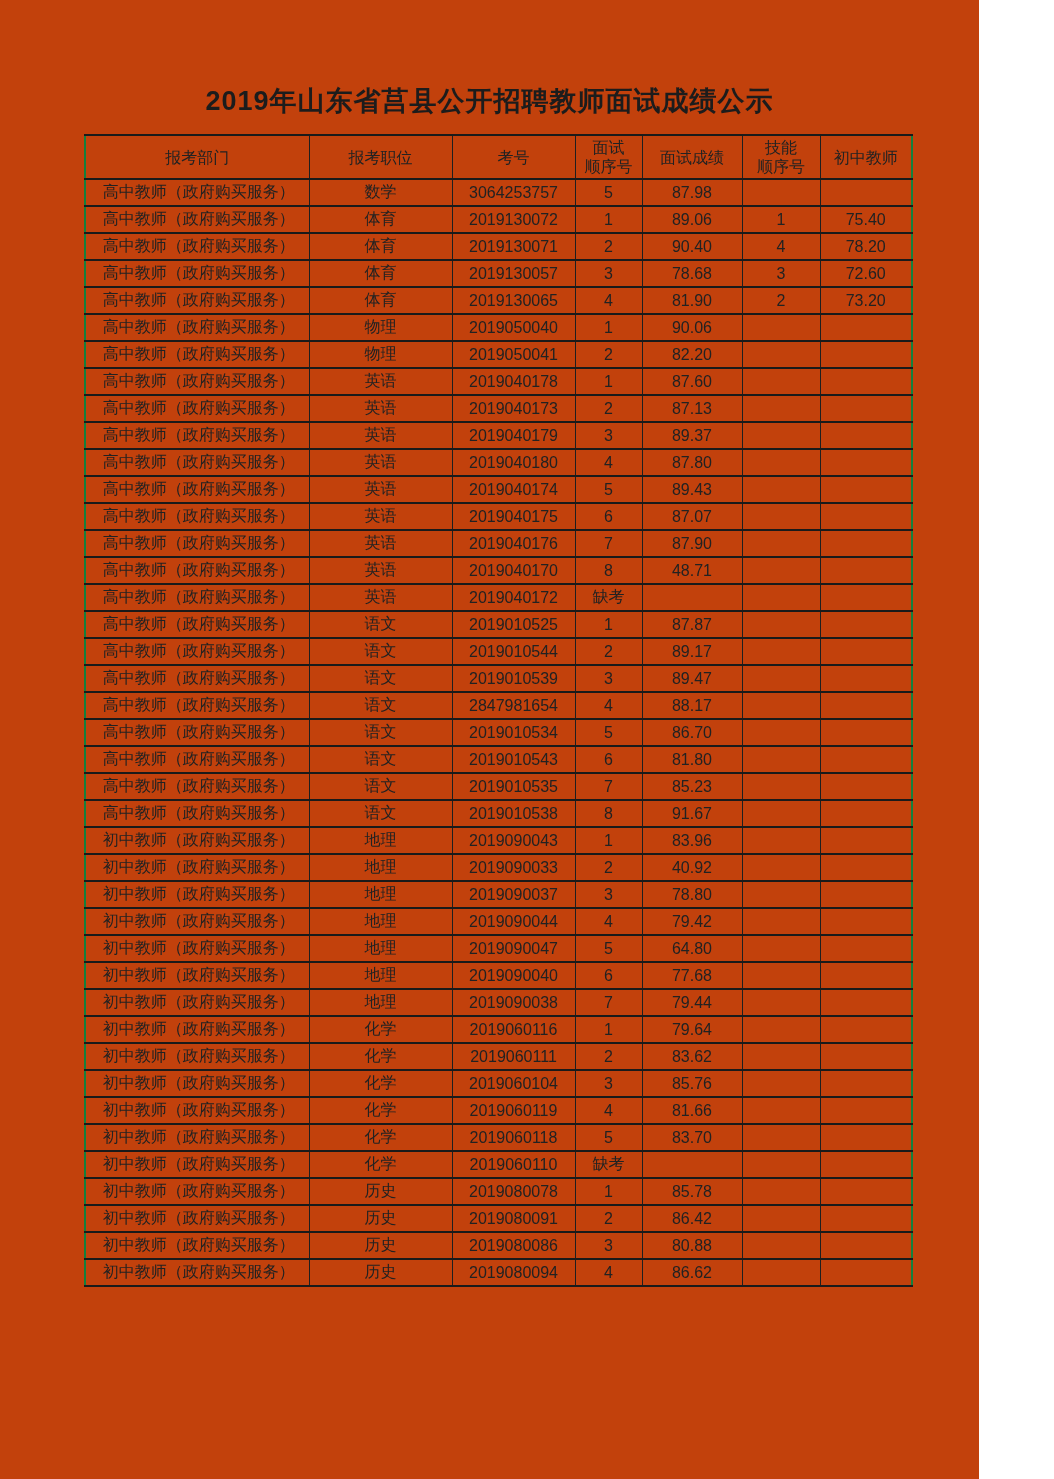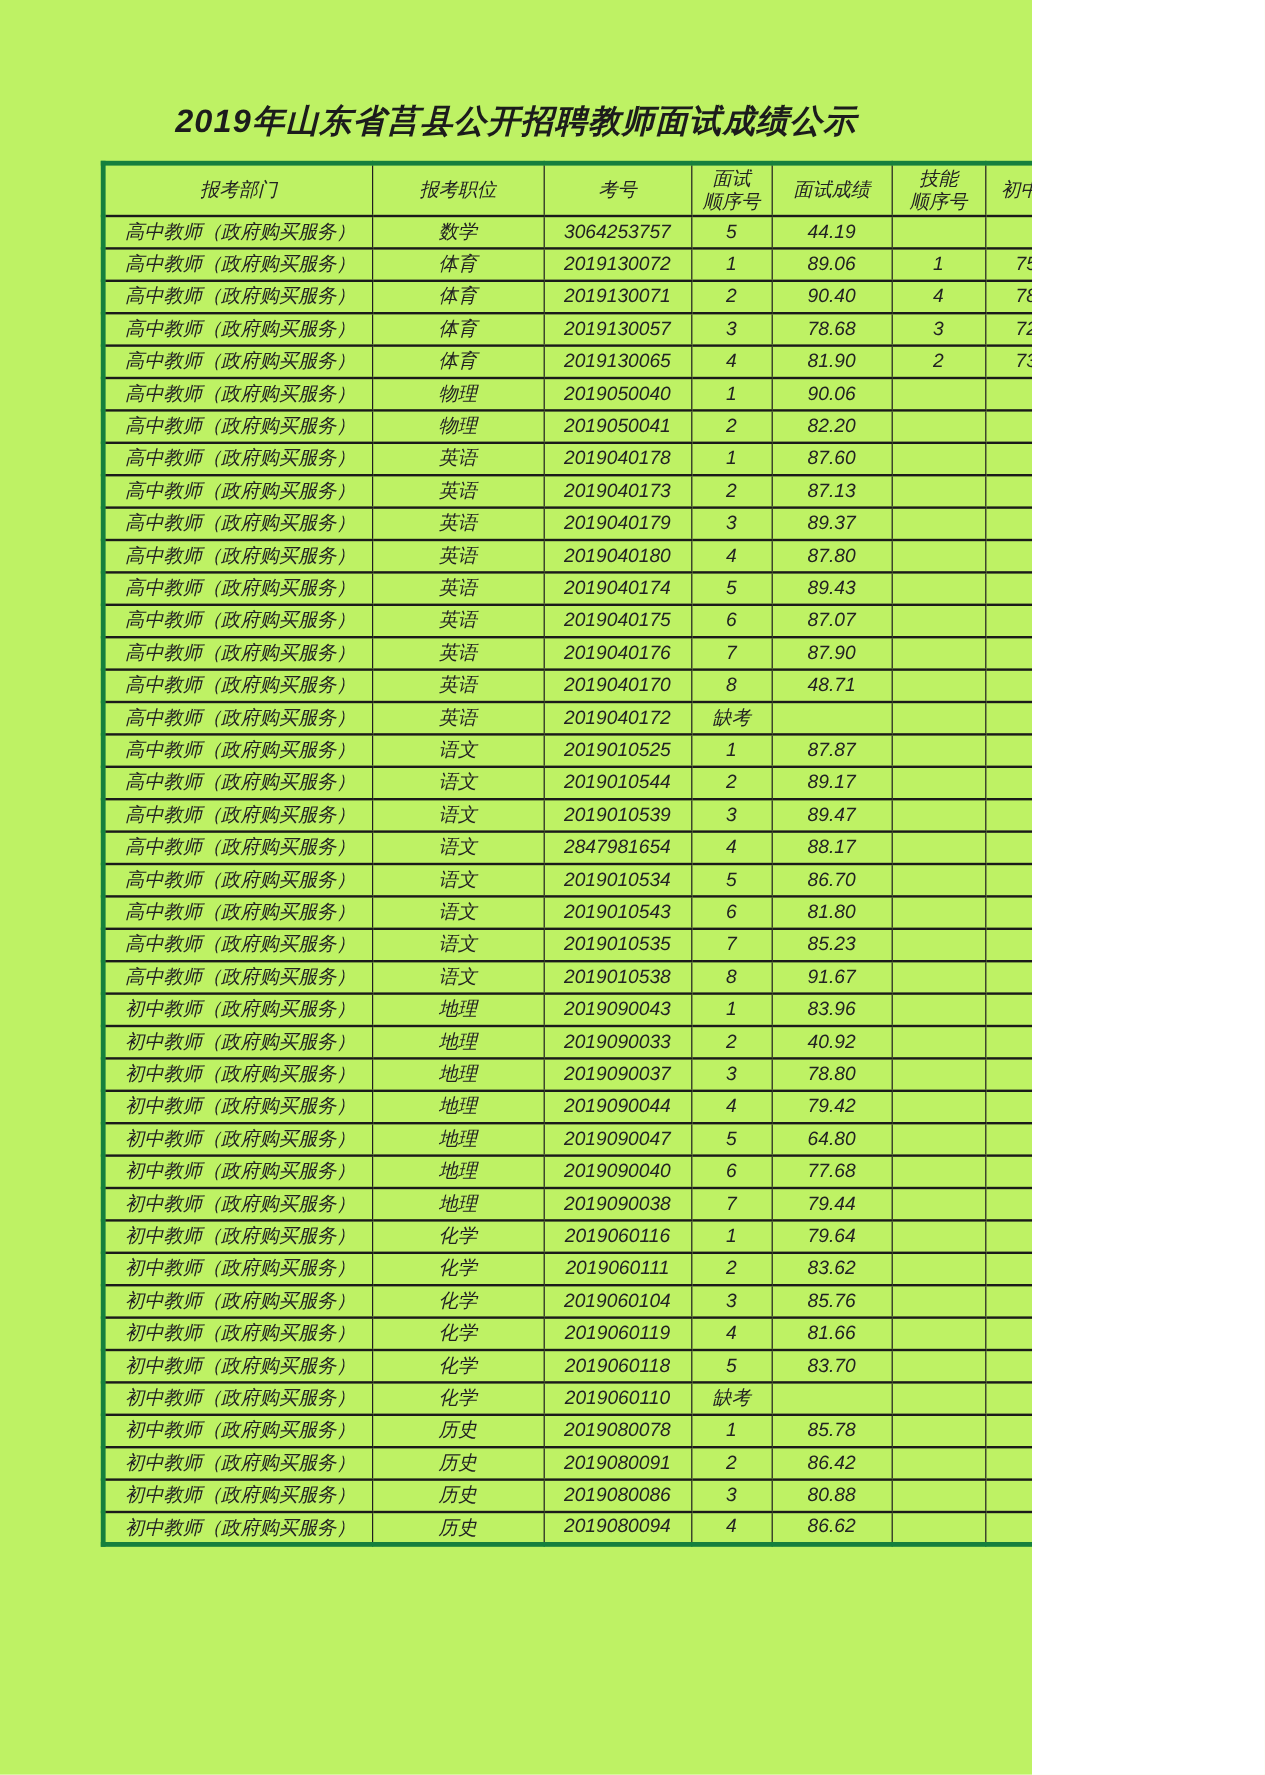--- a/index.html
+++ b/index.html
@@ -5,42 +5,41 @@
   * { margin: 0; padding: 0; box-sizing: border-box; }
   html, body { background: #ffffff; }
   body {
     width: 1054px;
     height: 1479px;
     font-family: "Liberation Sans", "DejaVu Sans", sans-serif;
     color: #1f1f1f;
     position: relative;
   }
   .page {
-    width: 860px;
+    width: 979px;
     height: 1479px;
-    background: #bef264;
+    background: #c2410c;
     overflow: hidden;
-    font-style: italic;
   }
   .title {
     padding-top: 84px;
     text-align: center;
     font-size: 27px;
     font-weight: 600;
     letter-spacing: 1px;
     color: #1c1c1c;
     line-height: 34px;
   }
   table.score-table {
     margin-left: 84px;
     margin-top: 16px;
     width: 827px;
     border-collapse: collapse;
     table-layout: fixed;
-    border: 4px solid #15803d;
+    border: 2px solid #15803d;
   }
   .score-table th, .score-table td {
     border-left: 1px solid #1f1f1f;
     border-right: 1px solid #1f1f1f;
     border-top: 2px solid #1a1a1a;
     border-bottom: 2px solid #1a1a1a;
     font-size: 16px;
     font-weight: normal;
     text-align: center;
     vertical-align: middle;
@@ -89,21 +88,21 @@
 顺序号</th>
         <th>初中教师</th>
       </tr>
     </thead>
     <tbody id="table-body">
         <tr>
           <td class="col0">高中教师（政府购买服务）</td>
           <td class="col1">数学</td>
           <td class="col2">3064253757</td>
           <td class="col3">5</td>
-          <td class="col4">44.19</td>
+          <td class="col4">87.98</td>
           <td class="col5"></td>
           <td class="col6"></td>
         </tr>
         <tr>
           <td class="col0">高中教师（政府购买服务）</td>
           <td class="col1">体育</td>
           <td class="col2">2019130072</td>
           <td class="col3">1</td>
           <td class="col4">89.06</td>
           <td class="col5">1</td>

